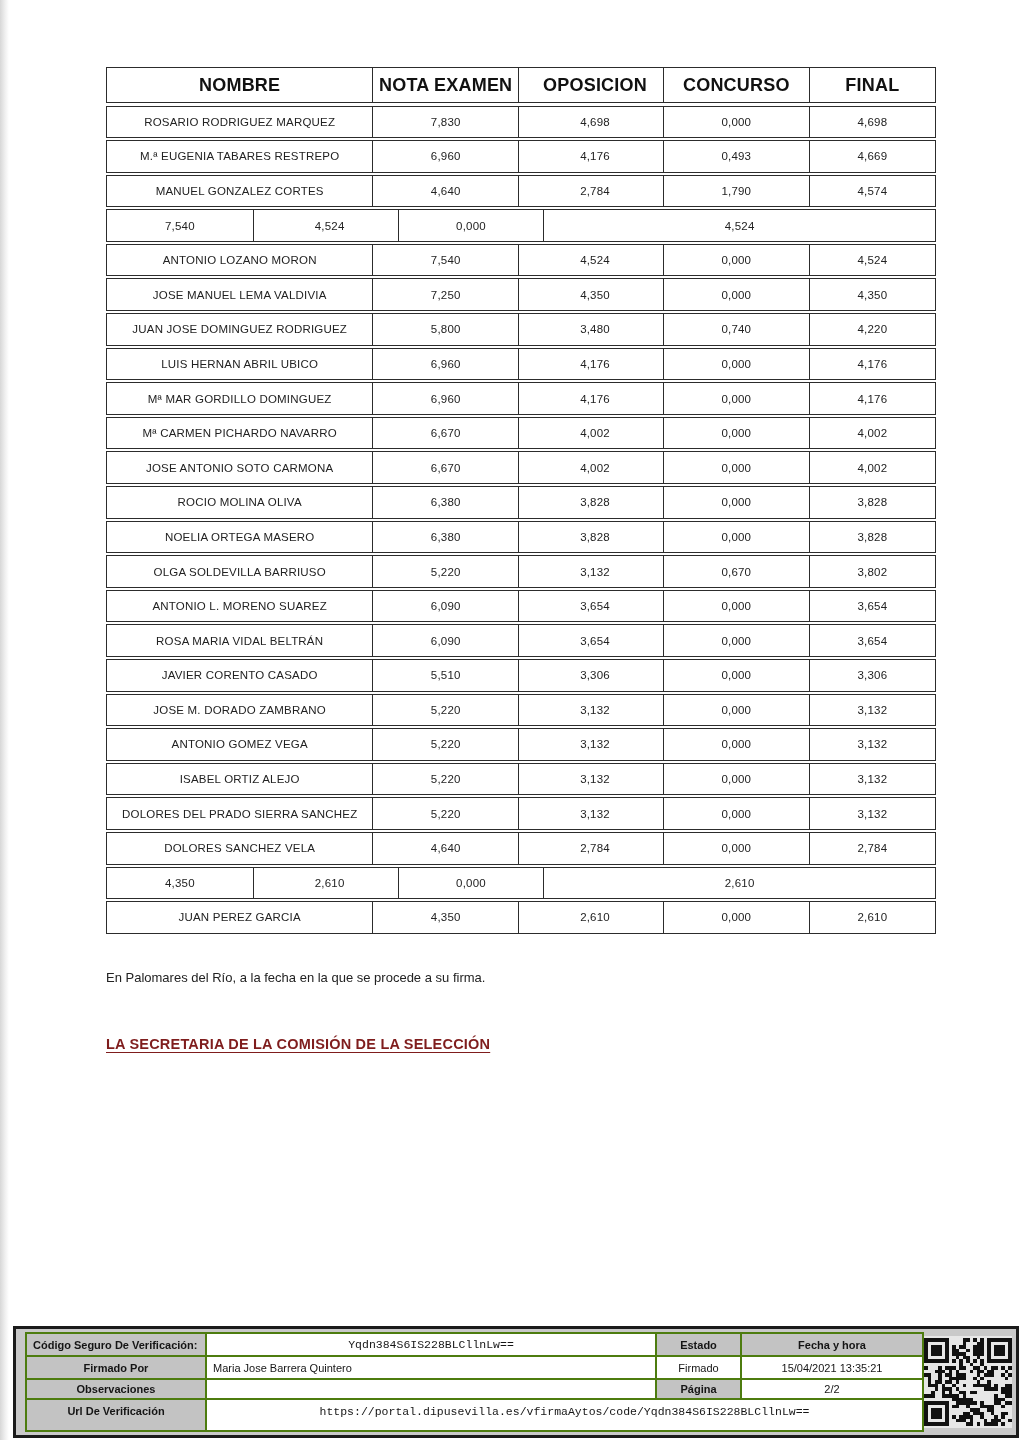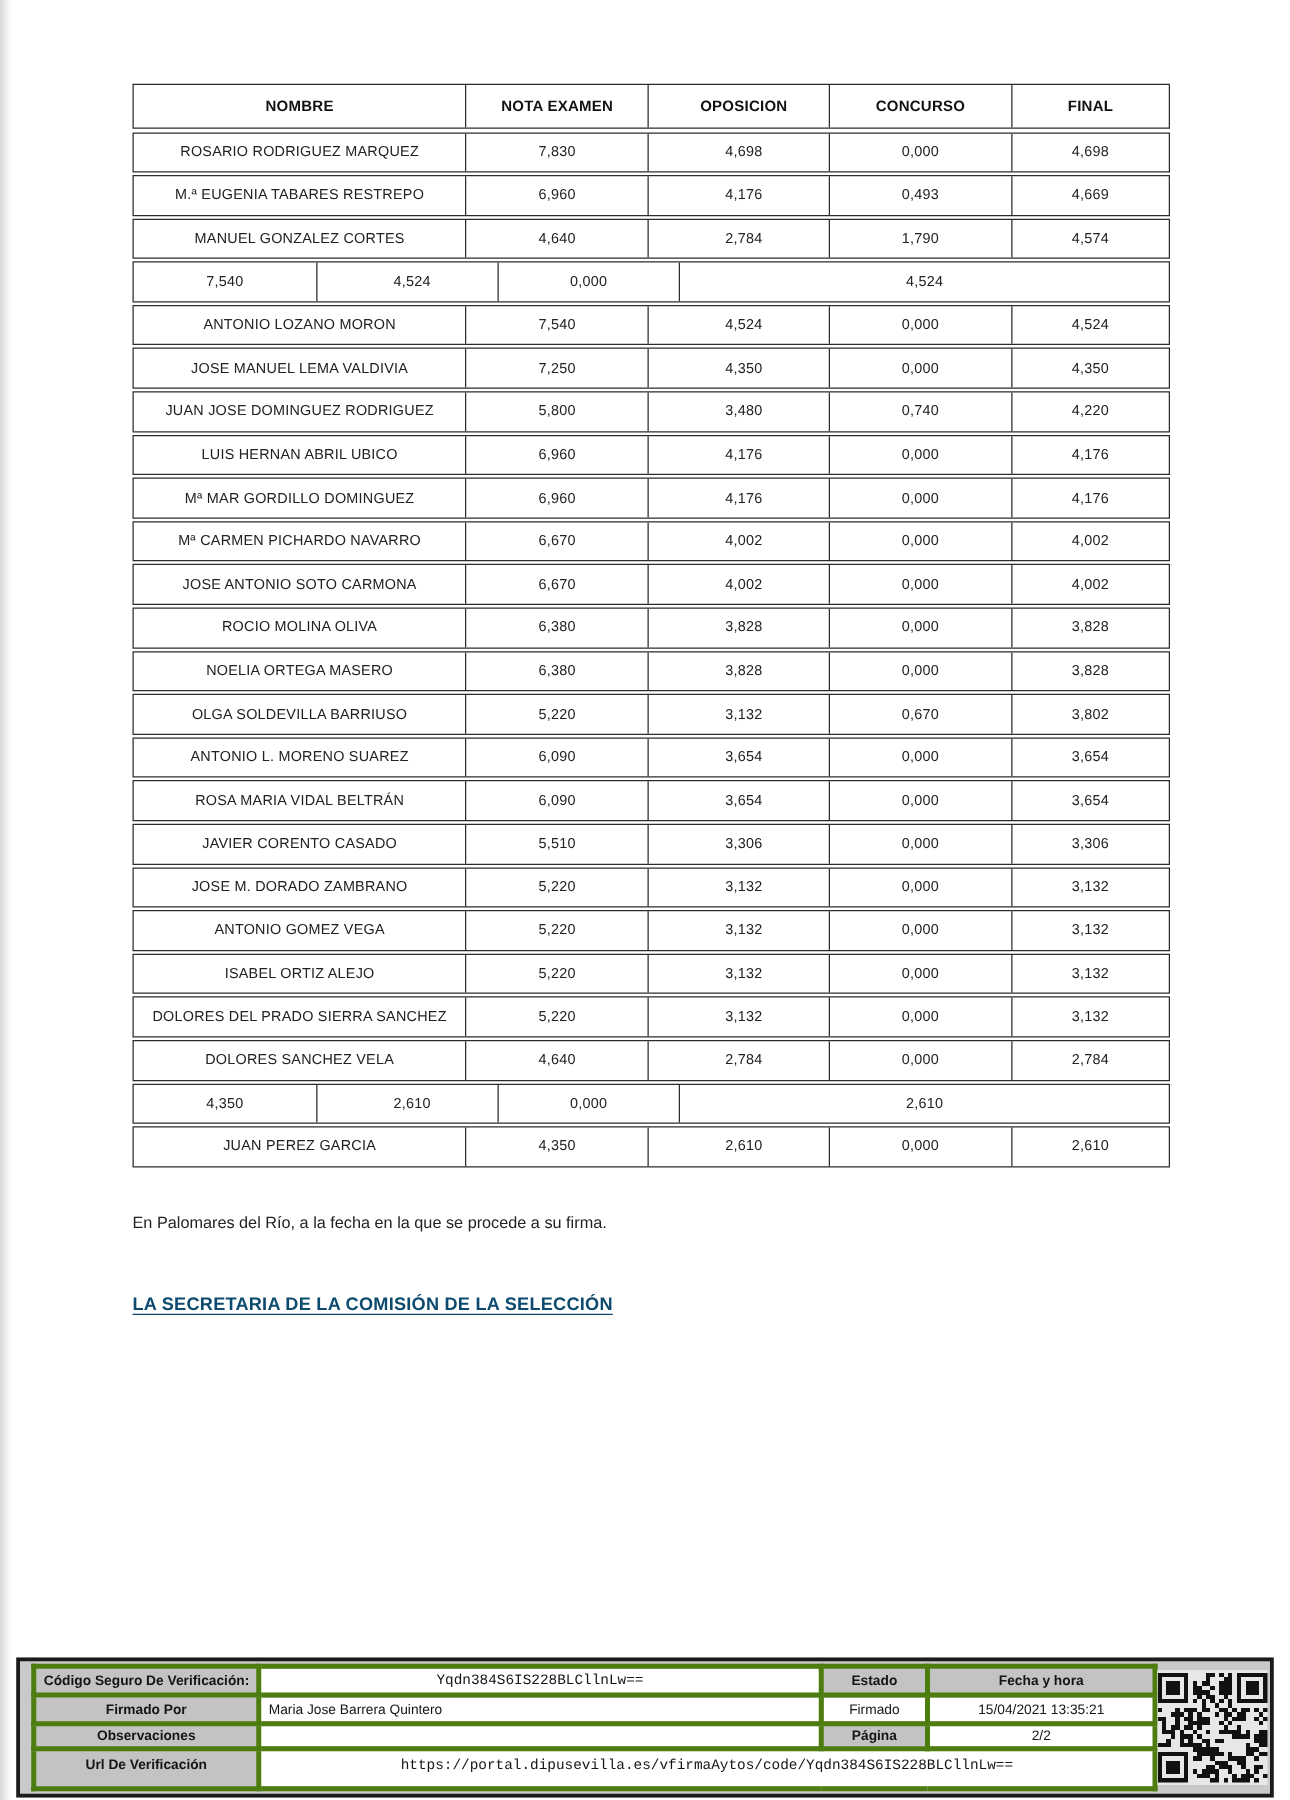--- a/index.html
+++ b/index.html
@@ -13,36 +13,36 @@
 
   
   .results { position:absolute; left:106px; top:67px; width:830px; }
   .t-row { display:flex; border:1.5px solid #2c2c2c; background:#fff;
     height:32.6px; margin-bottom:2px; align-items:stretch; }
   .t-head { height:36px; margin-bottom:2.5px; }
   .t-cell { display:flex; align-items:center; justify-content:center;
     border-left:1.5px solid #2c2c2c; font-size:11.5px; letter-spacing:.2px;
     color:#222; text-align:center; padding:0 4px; overflow:hidden; white-space:nowrap; }
   .t-cell:first-child { border-left:none; }
-  .t-head .t-cell { font-weight:bold; font-size:12px; color:#111; }
+  .t-head .t-cell { font-weight:bold; font-size:18px; color:#111; }
   .c1 { width:32.05%; } .c2 { width:17.6%; } .c3 { width:17.5%;padding-left:12px; }
   .c4 { width:17.6%; } .c5 { flex:1; }
 
   
   .closing { position:absolute; left:106px; width:830px; }
   .loc-line { top:970px; font-size:13px; color:#222; }
-  .sig-line { top:1036px; font-size:14.5px; font-weight:bold; color:#0c4a6e;
+  .sig-line { top:1036px; font-size:14.5px; font-weight:bold; color:#7f1d1d;
     text-decoration:underline; text-underline-offset:2.5px; letter-spacing:.2px; }
 
   
   .v-panel { position:absolute; left:13px; top:1326px; width:1006px; height:112px;
     background:#c9c9c9; border:3px solid #1b1b1b; display:flex; align-items:center;
     padding:0 9px; }
   table.v-table { border-collapse:collapse; width:897px; table-layout:fixed; }
-  .v-table td { border:4px solid #4d7c0f; font-size:11px; color:#151515;
+  .v-table td { border:2px solid #4d7c0f; font-size:11px; color:#151515;
     text-align:center; vertical-align:middle; padding:0 4px; background:#ffffff;
     overflow:hidden; white-space:nowrap; }
   .v-table td.lbl { background:#c3c3c3; font-weight:bold; }
   .v-table td.left { text-align:left; padding-left:6px; }
   .v-table .mono { font-family:"Liberation Mono","DejaVu Sans Mono",monospace;
     font-size:11.5px;margin-left:16px; }
   .v-table tr.r1 td { height:23px; }
   .v-table tr.r2 td { height:23px; }
   .v-table tr.r3 td { height:20px; }
   .v-table tr.r4 td { height:32px; vertical-align:top; padding-top:5px; }

